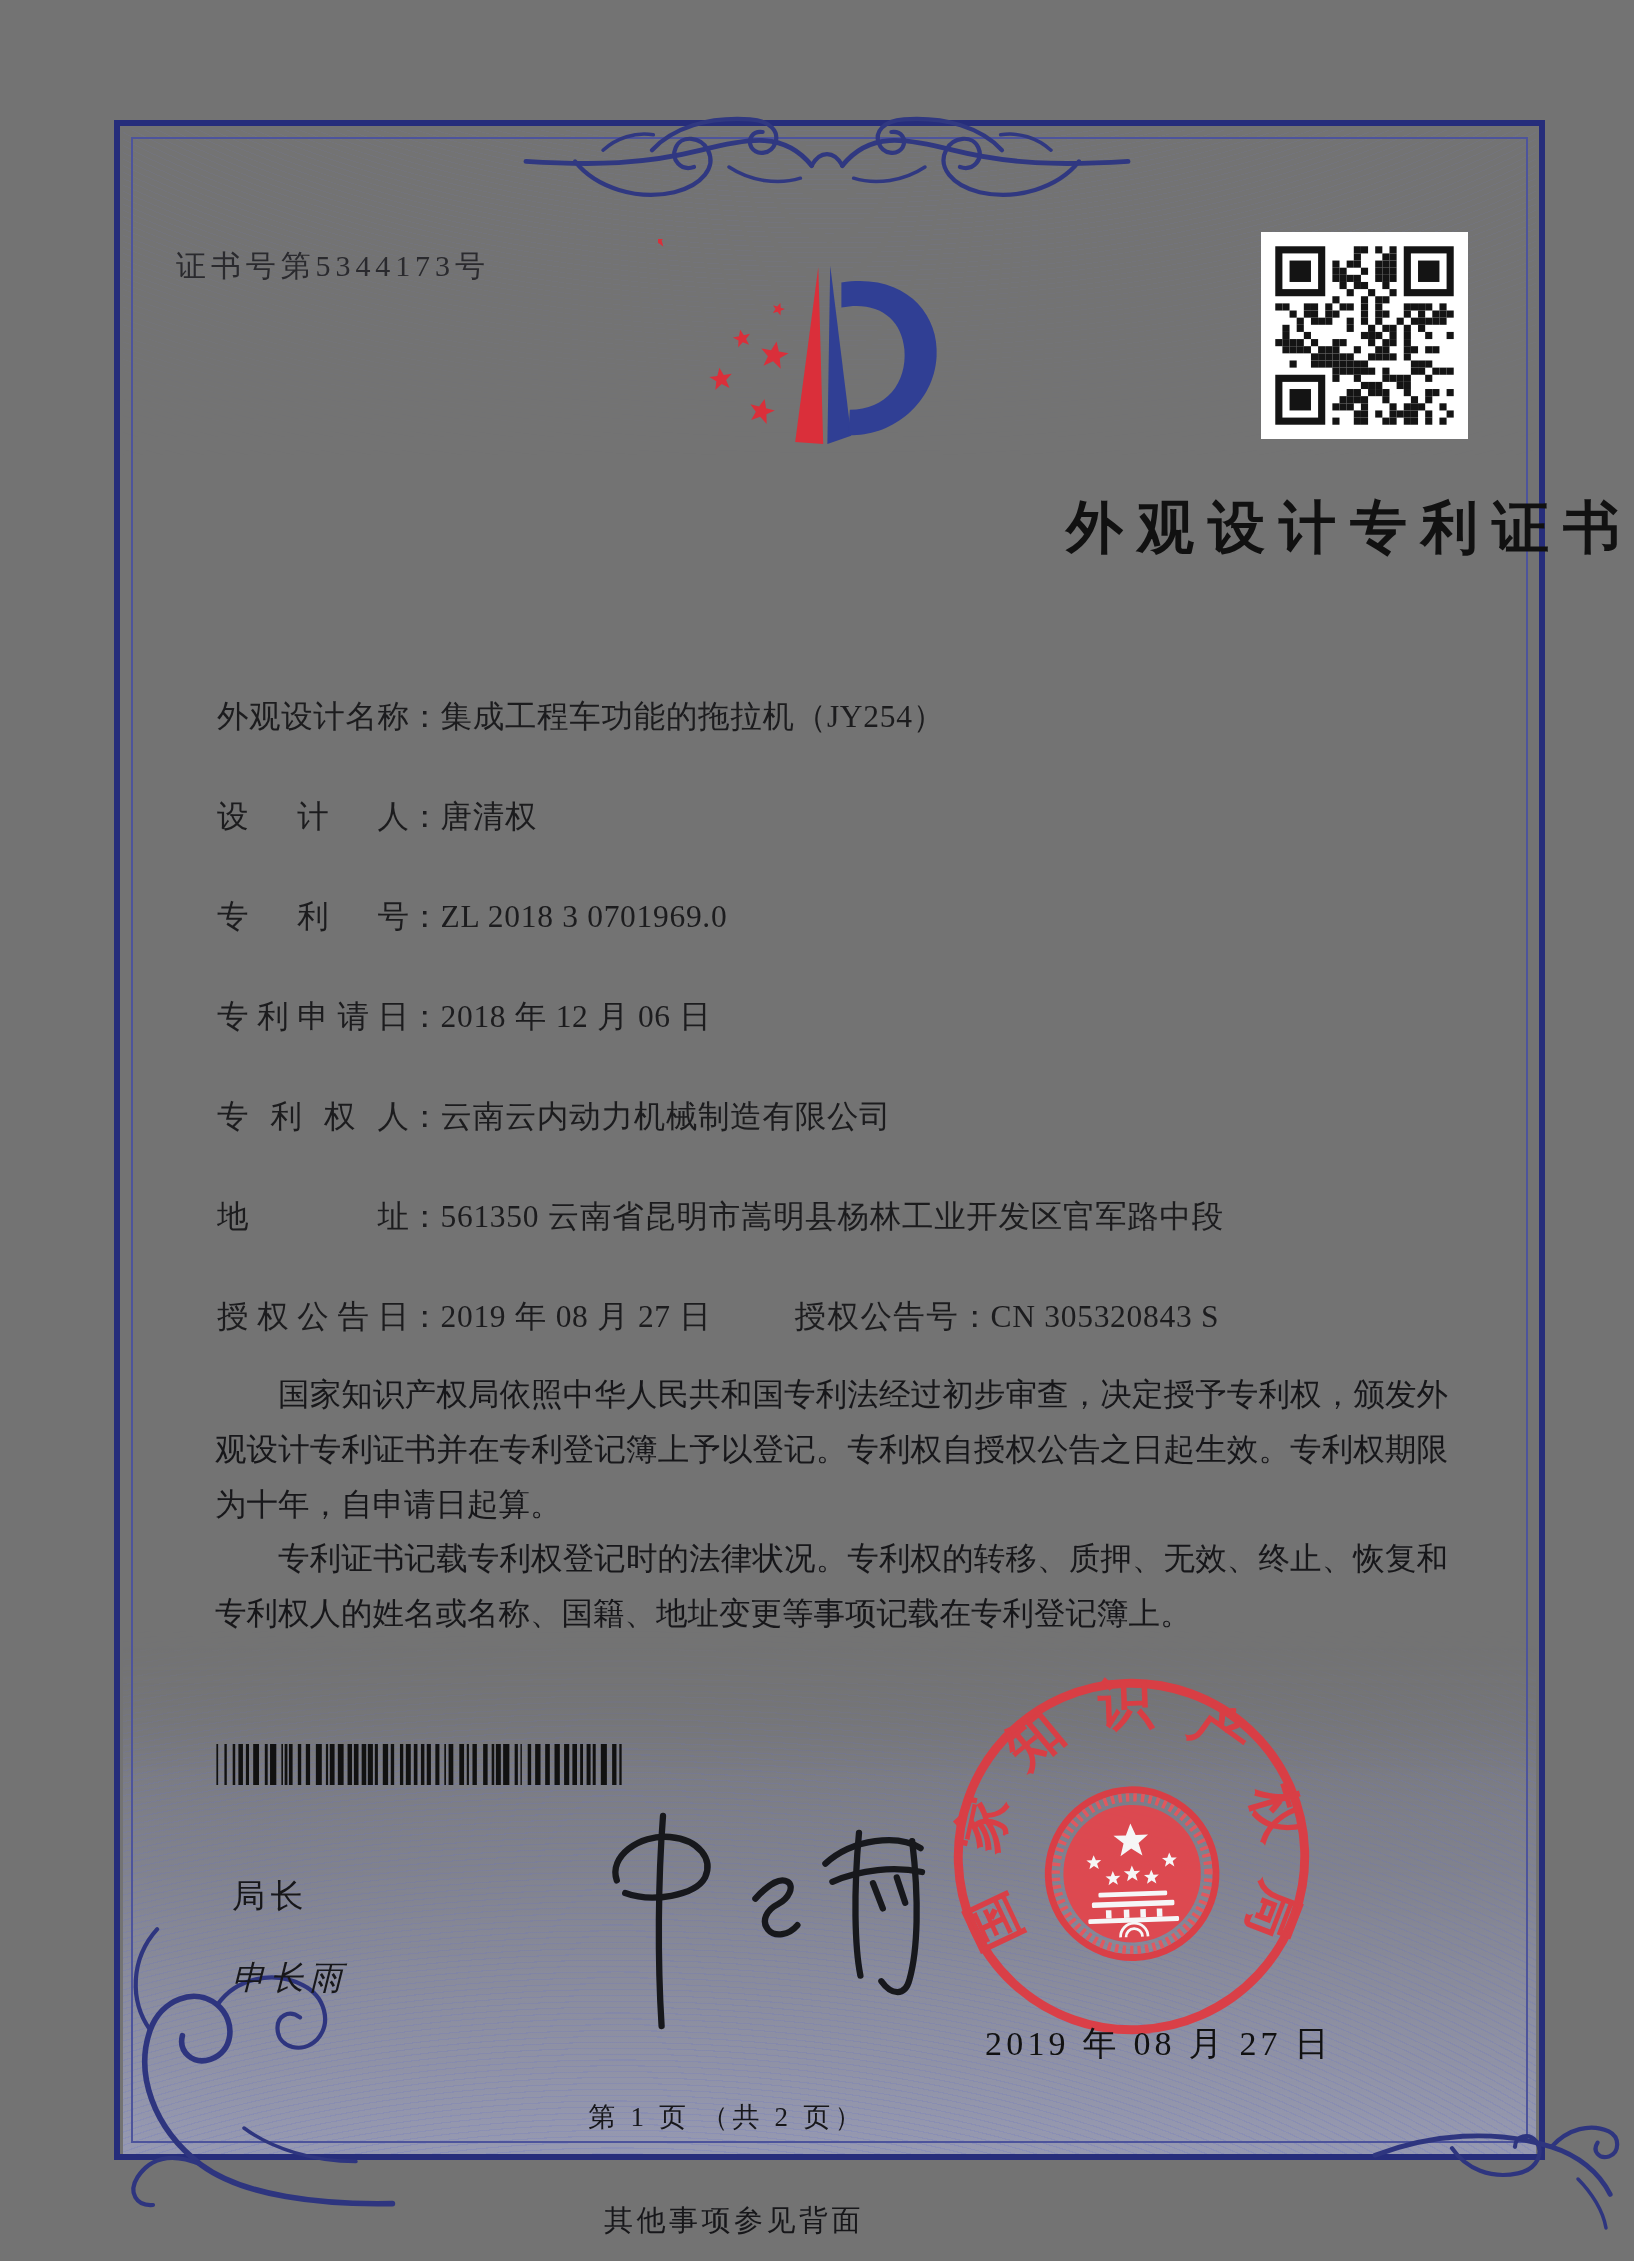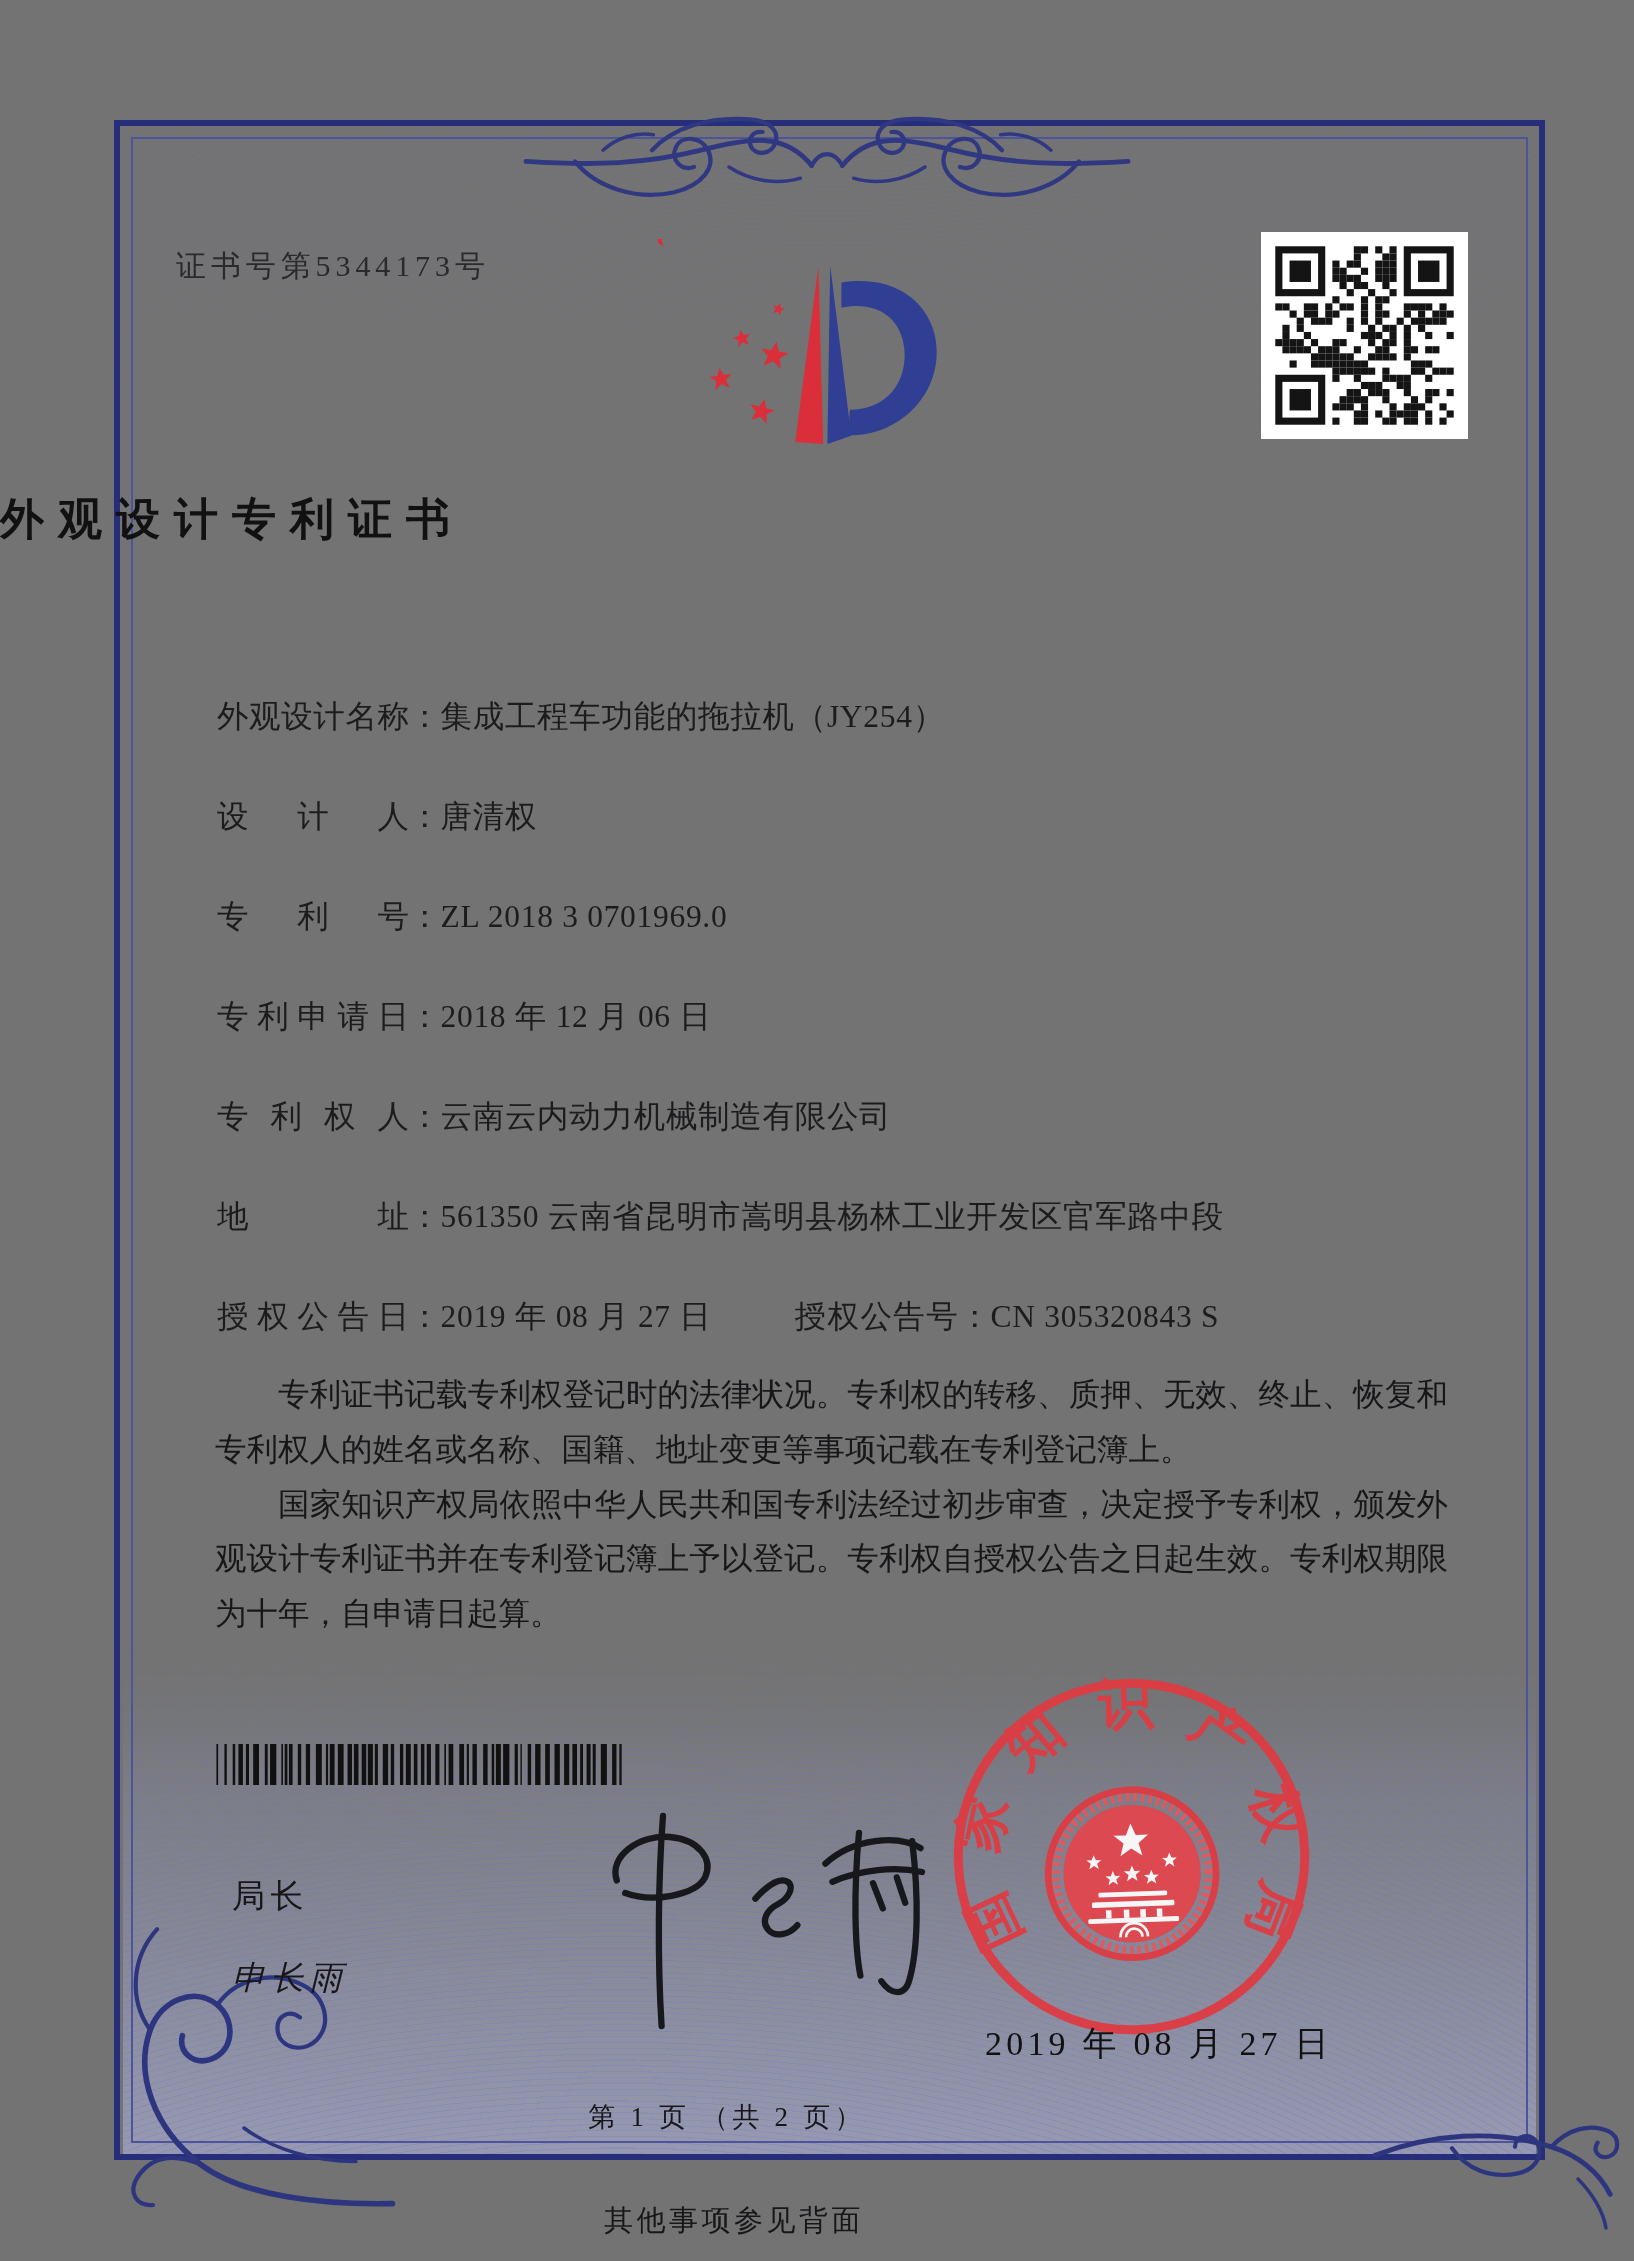--- a/index.html
+++ b/index.html
@@ -21,22 +21,22 @@
   .waves-bottom{left:123px;top:1630px;width:1413px;height:525px;
     background:
       repeating-radial-gradient(ellipse 1609px 1049px at 35% 215%,rgba(104,114,200,.22) 0 1.7px,rgba(255,255,255,0) 1.7px 9px),
       linear-gradient(180deg,rgba(178,185,236,0) 0%,rgba(178,185,236,.22) 45%,rgba(186,192,240,.50) 100%);
     -webkit-mask-image:linear-gradient(to bottom,transparent 0%,#000 28%);
     mask-image:linear-gradient(to bottom,transparent 0%,#000 28%);}
   
   .cert-no{position:absolute;left:176px;top:246px;font-size:30px;letter-spacing:4.9px;color:#2a2a2e;}
   .logo{position:absolute;left:658px;top:239px;width:301px;height:231px;}
   .qr{position:absolute;left:1261px;top:232px;width:207px;height:207px;}
-  .title{position:absolute;left:0;top:490px;width:1634px;text-align:left;
-    font-size:44px;font-weight:bold;letter-spacing:14px;color:#111;}
+  .title{position:absolute;left:0;top:490px;width:1634px;text-align:right;
+    font-size:57px;font-weight:bold;letter-spacing:14px;color:#111;}
   
   .fields{position:absolute;left:215px;top:696px;width:1245px;font-size:31.5px;}
   .f-row{position:absolute;left:2px;white-space:nowrap;}
   .f-label{display:inline-block;width:192px;text-align:justify;text-align-last:justify;vertical-align:bottom;}
   .f-label2{display:inline-block;vertical-align:bottom;letter-spacing:1.4px;}
   .f-value{letter-spacing:0.7px;}
   .pair2{margin-left:83px;}
   
   .body-text{position:absolute;left:215px;top:1368px;width:1233px;font-size:31.5px;line-height:1.74;
     text-align:justify;color:#17171a;}
@@ -361,22 +361,22 @@
     </div>
     <div class="f-row" style="top:500px">
       <span class="f-label">地址</span><span>：</span><span class="f-value">561350 云南省昆明市嵩明县杨林工业开发区官军路中段</span>
     </div>
     <div class="f-row" style="top:600px">
       <span class="f-label">授权公告日</span><span>：</span><span class="f-value">2019 年 08 月 27 日</span><span class="f-label2 pair2">授权公告号</span><span>：</span><span class="f-value">CN 305320843 S</span>
     </div>
   </div>
 
   <div class="body-text">
+    <p>国家知识产权局依照中华人民共和国专利法经过初步审查，决定授予专利权，颁发外观设计专利证书并在专利登记簿上予以登记。专利权自授权公告之日起生效。专利权期限为十年，自申请日起算。</p>
     <p>专利证书记载专利权登记时的法律状况。专利权的转移、质押、无效、终止、恢复和专利权人的姓名或名称、国籍、地址变更等事项记载在专利登记簿上。</p>
-    <p>国家知识产权局依照中华人民共和国专利法经过初步审查，决定授予专利权，颁发外观设计专利证书并在专利登记簿上予以登记。专利权自授权公告之日起生效。专利权期限为十年，自申请日起算。</p>
   </div>
 
   <svg class="barcode" viewBox="0 0 592 58" preserveAspectRatio="none">
     <g id="bc-bars" fill="#111">
         <rect x="2" y="0" width="2.479102821312427" height="58"></rect>
         <rect x="13.4737233414658" y="0" width="3.38482976024264" height="58"></rect>
         <rect x="25.304426812242916" y="0" width="3.607247234139241" height="58"></rect>
         <rect x="33.44254409775256" y="0" width="6.500693800160985" height="58"></rect>
         <rect x="44.18516170800903" y="0" width="4.416854382686715" height="58"></rect>
         <rect x="54.599974752683174" y="0" width="8.328559401598088" height="58"></rect>

